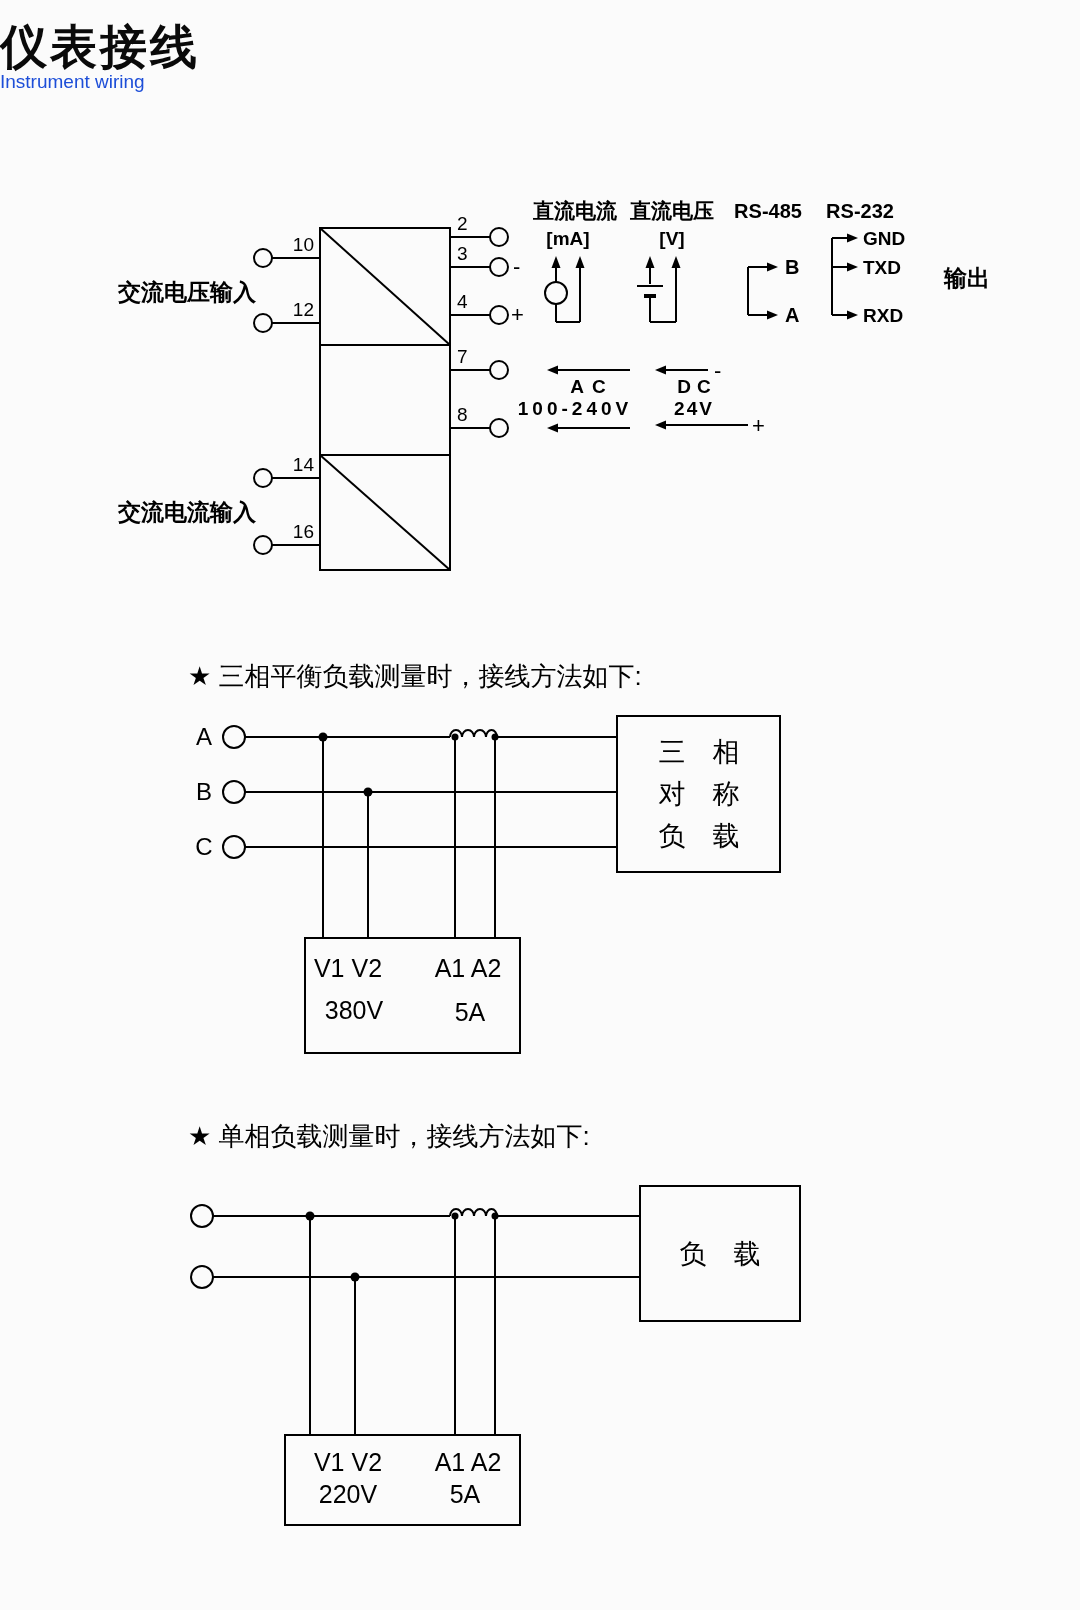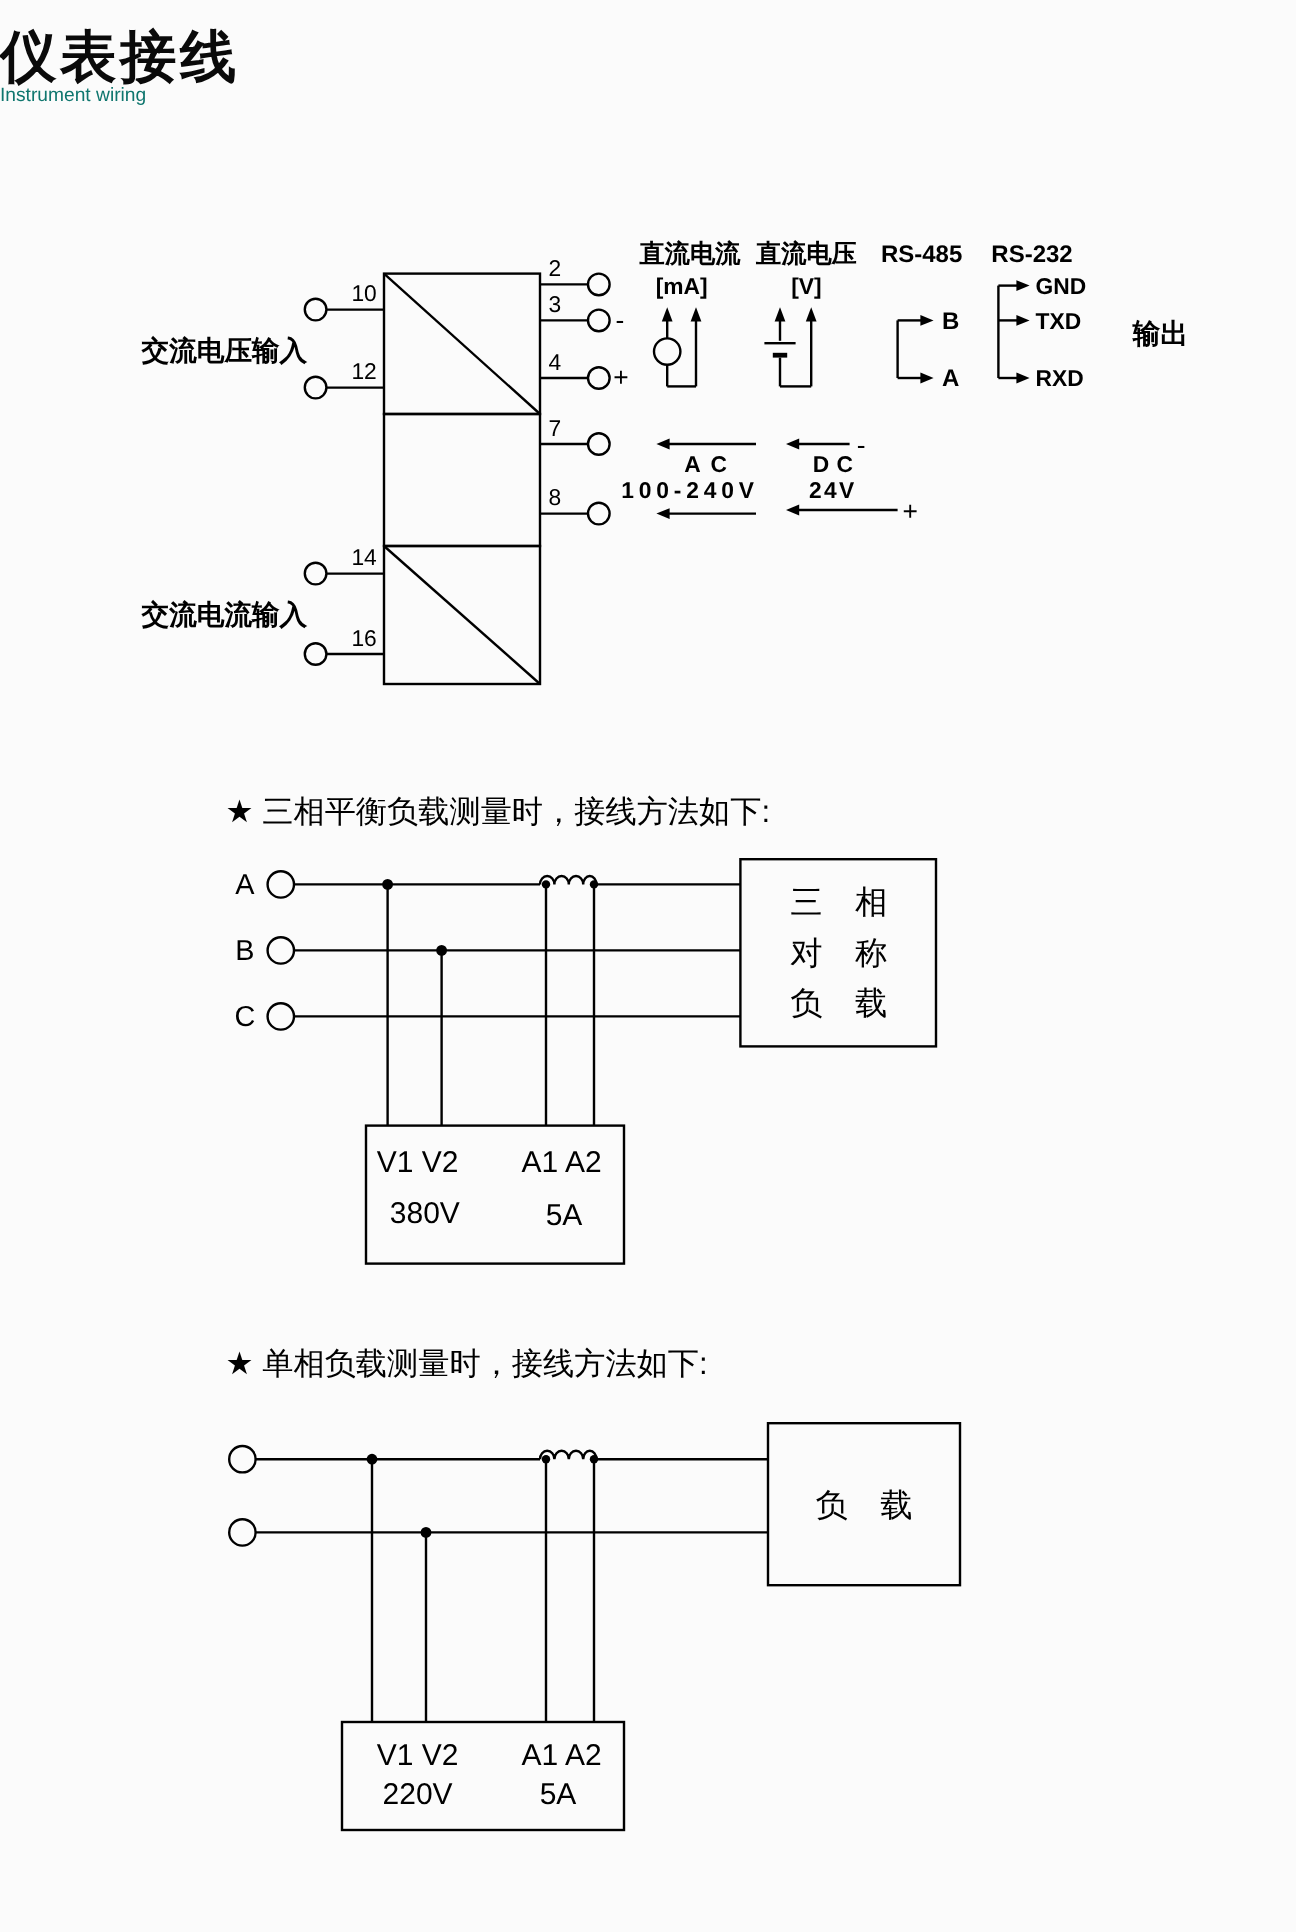--- a/index.html
+++ b/index.html
@@ -1,20 +1,20 @@
 <!DOCTYPE html>
 <html><head>
 <meta charset="utf-8">
 <style>
   html,body{margin:0;padding:0;background:#fbfbfb;}
   .page{position:relative;width:1080px;height:1610px;background:#fbfbfb;overflow:hidden;
         font-family:"Liberation Sans","DejaVu Sans",sans-serif;color:#000;}
   .hdr{position:absolute;top:16px;left:0;width:100%;text-align:left;}
   .title{margin:0;font-size:47px;font-weight:900;letter-spacing:3px;color:#0a0a0a;}
-  .subtitle{font-size:16px;margin-top:-8px;color:#0f766e;}
+  .subtitle{font-size:19px;margin-top:-8px;color:#1d4ed8;}
   svg.diagram{position:absolute;left:0;top:0;}
   svg text{font-family:"Liberation Sans","DejaVu Sans",sans-serif;fill:#000;}
   .wire{stroke:#000;stroke-width:2;fill:none;}
   .wire4{stroke:#000;stroke-width:4;fill:none;}
   .dot{fill:#000;stroke:none;}
   .arrow{fill:#000;stroke:none;}
   .t19{font-size:19px;}
   .t19b{font-size:19px;font-weight:bold;}
   .t20b{font-size:20px;font-weight:bold;}
   .t21b{font-size:21px;font-weight:bold;}

